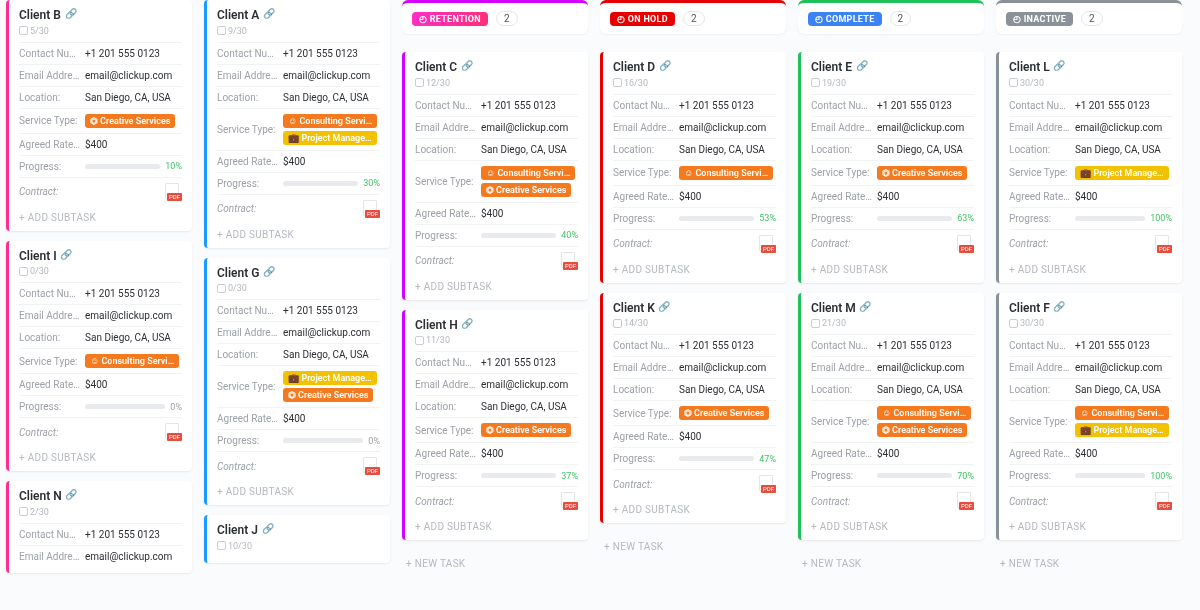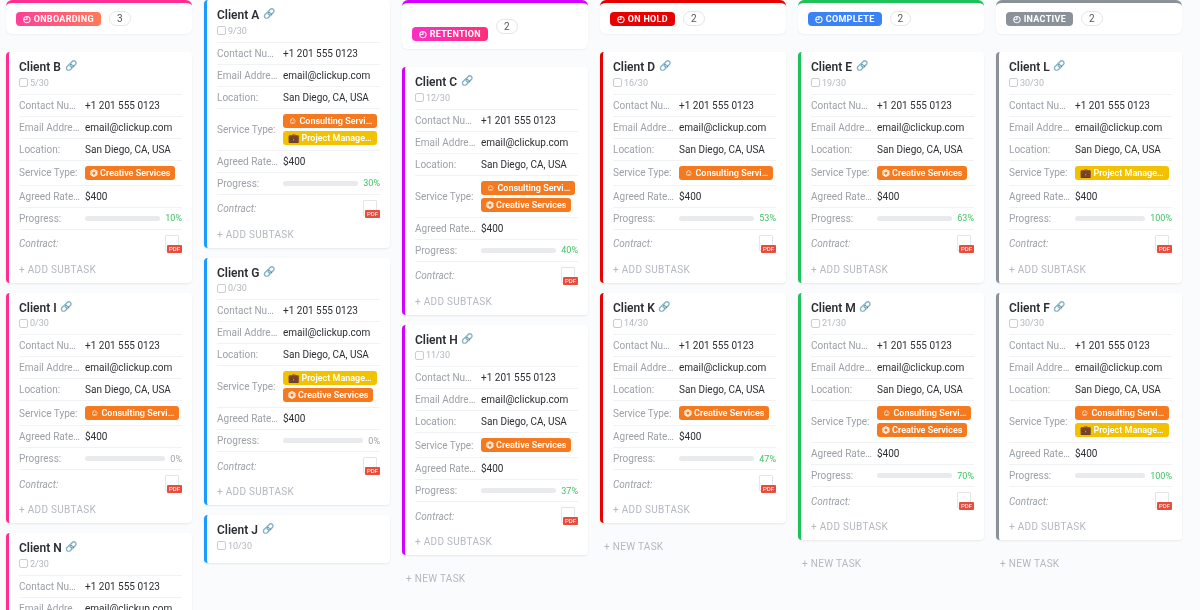--- a/index.html
+++ b/index.html
@@ -112,24 +112,20 @@
   .col-2 .col-header{border-top-color:#d400ff;} .col-2 .card{border-left-color:#d400ff;}
   .col-3 .col-header{border-top-color:#e60000;align-items:center;} .col-3 .card{border-left-color:#e60000;}
   .col-4 .col-header{border-top-color:#1fc25a;} .col-4 .card{border-left-color:#1fc25a;}
   .col-5 .col-header{border-top-color:#8a9199;} .col-5 .card{border-left-color:#8a9199;padding-left:10px;}
 </style>
 </head>
 <body>
 
 <div class="board" id="board">
     <div class="column col-0">
-      <div class="col-header">
-        <span class="status-pill" style="background: linear-gradient(90deg, rgb(255, 62, 154), rgb(255, 122, 89));">◴ ONBOARDING</span>
-        <span class="count-pill">3</span>
-      </div>
       <div class="card"><div class="card-title">
           <span>Client B</span> 
           <span class="paperclip">🔗</span>
         </div><div class="sub-count">
           <span class="cb"></span>
           <span>5/30</span>
         </div><div class="row">
           <span class="label">Contact Nu…</span>
           <span class="value">+1 201 555 0123</span>
         </div><div class="row">
@@ -287,21 +283,21 @@
       <div class="card"><div class="card-title">
           <span>Client J</span> 
           <span class="paperclip">🔗</span>
         </div><div class="sub-count">
           <span class="cb"></span>
           <span>10/30</span>
         </div></div>
     </div>
     <div class="column col-2">
       <div class="col-header">
-        <span class="status-pill" style="background: linear-gradient(90deg, rgb(255, 46, 196), rgb(255, 46, 122)); margin-top: 16px;">◴ RETENTION</span>
+        <span class="status-pill" style="background: linear-gradient(90deg, rgb(255, 46, 196), rgb(255, 46, 122));">◴ RETENTION</span>
         <span class="count-pill">2</span>
       </div>
       <div class="card"><div class="card-title">
           <span>Client C</span> 
           <span class="paperclip">🔗</span>
         </div><div class="sub-count">
           <span class="cb"></span>
           <span>12/30</span>
         </div><div class="row">
           <span class="label">Contact Nu…</span>

